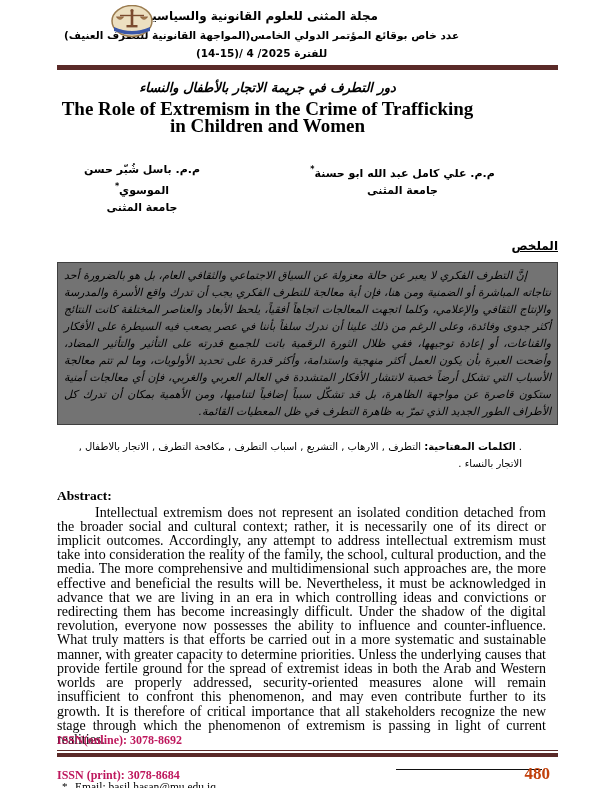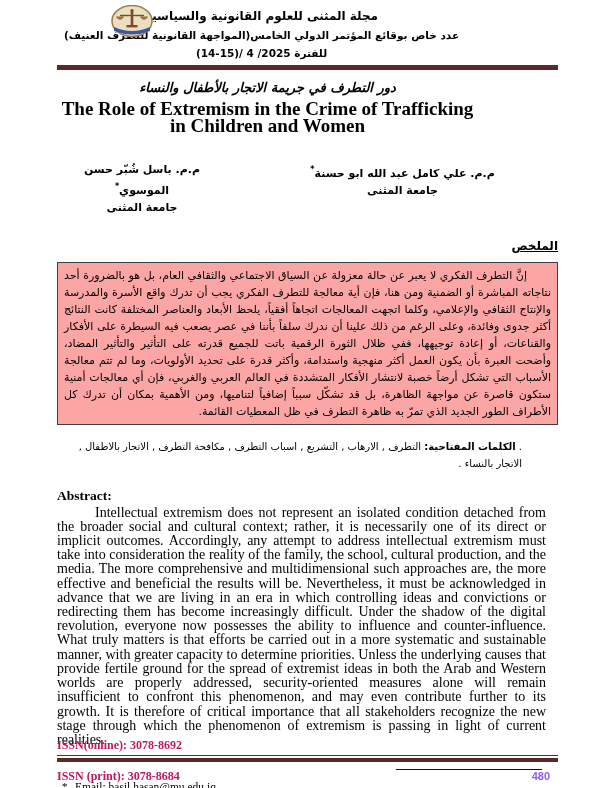--- a/index.html
+++ b/index.html
@@ -29,24 +29,25 @@
   .authors { display: flex; justify-content: space-between; margin-top: 27px; }
   .author { text-align: center; font-weight: bold; font-size: 11px; line-height: 17px; }
   .author-left  { width: 170px; margin-left: 0; }
   .author-right { width: 215px; margin-right: 48px; }
   .author sup { font-size: 8px; }
 
   
   .abs-ar-head { margin-top: 23px; text-align: right; font-weight: bold; font-size: 12px; text-decoration: underline; }
   .abs-ar-box {
     margin-top: 9px;
-    background: #fca5a5;
+    background: #737373;
     border: 1.5px solid #3f3f3f;
     padding: 4px 6px;
     min-height: 140px;
+    font-style: italic;
   }
   .abs-ar-box p {
     margin: 0; font-size: 11px; line-height: 17px;
     text-align: justify; text-indent: 24px;
   }
 
   
   .keywords { margin: 13px 0 0 0; padding-right: 36px; font-size: 10px; line-height: 17px; text-align: right; }
 
   
@@ -61,21 +62,21 @@
   
   .fn-sep { width: 146px; border-top: 1.6px solid #111; margin: 22px 16px 0 auto; }
   .footnotes { margin-top: 9px; font-family: "Liberation Serif", serif; font-size: 11.5px; line-height: 15.5px; padding-left: 5px; }
   .fn-marker { display: inline-block; width: 13px; font-size: 11px; vertical-align: 1px; }
 
   
   .footer { position: absolute; left: 57px; right: 54px; bottom: 4px; }
   .issn { font-family: Liberation Serif, serif; font-weight: bold; font-size: 12px; color: #be185d; }
   .footer-rule { margin-top: 2px; border-top: 1.5px solid #5a2a28; border-bottom: 4px solid #5a2a28; height: 2px; }
   .footer-row { display: flex; justify-content: space-between; align-items: baseline; margin-top: 7px; }
-  .page-num { font-family: Liberation Sans, sans-serif; font-weight: bold; font-size: 11px; color: #8b5cf6; margin-right: 8px; }
+  .page-num { font-family: Liberation Serif, serif; font-weight: bold; font-size: 17px; color: #c2410c; margin-right: 8px; }
 </style>
 </head>
 <body>
 
 <div class="page">
 
   <div class="logo">
     <svg width="44" height="34" viewBox="0 0 44 34">
       <ellipse cx="22" cy="16" rx="20" ry="15.5" fill="#ecdfc0" stroke="#9a7b4f" stroke-width="1.5"></ellipse>
       <path d="M4 22 Q22 30 40 22 L40 26 Q22 33 4 26 Z" fill="#3a57a8"></path>

